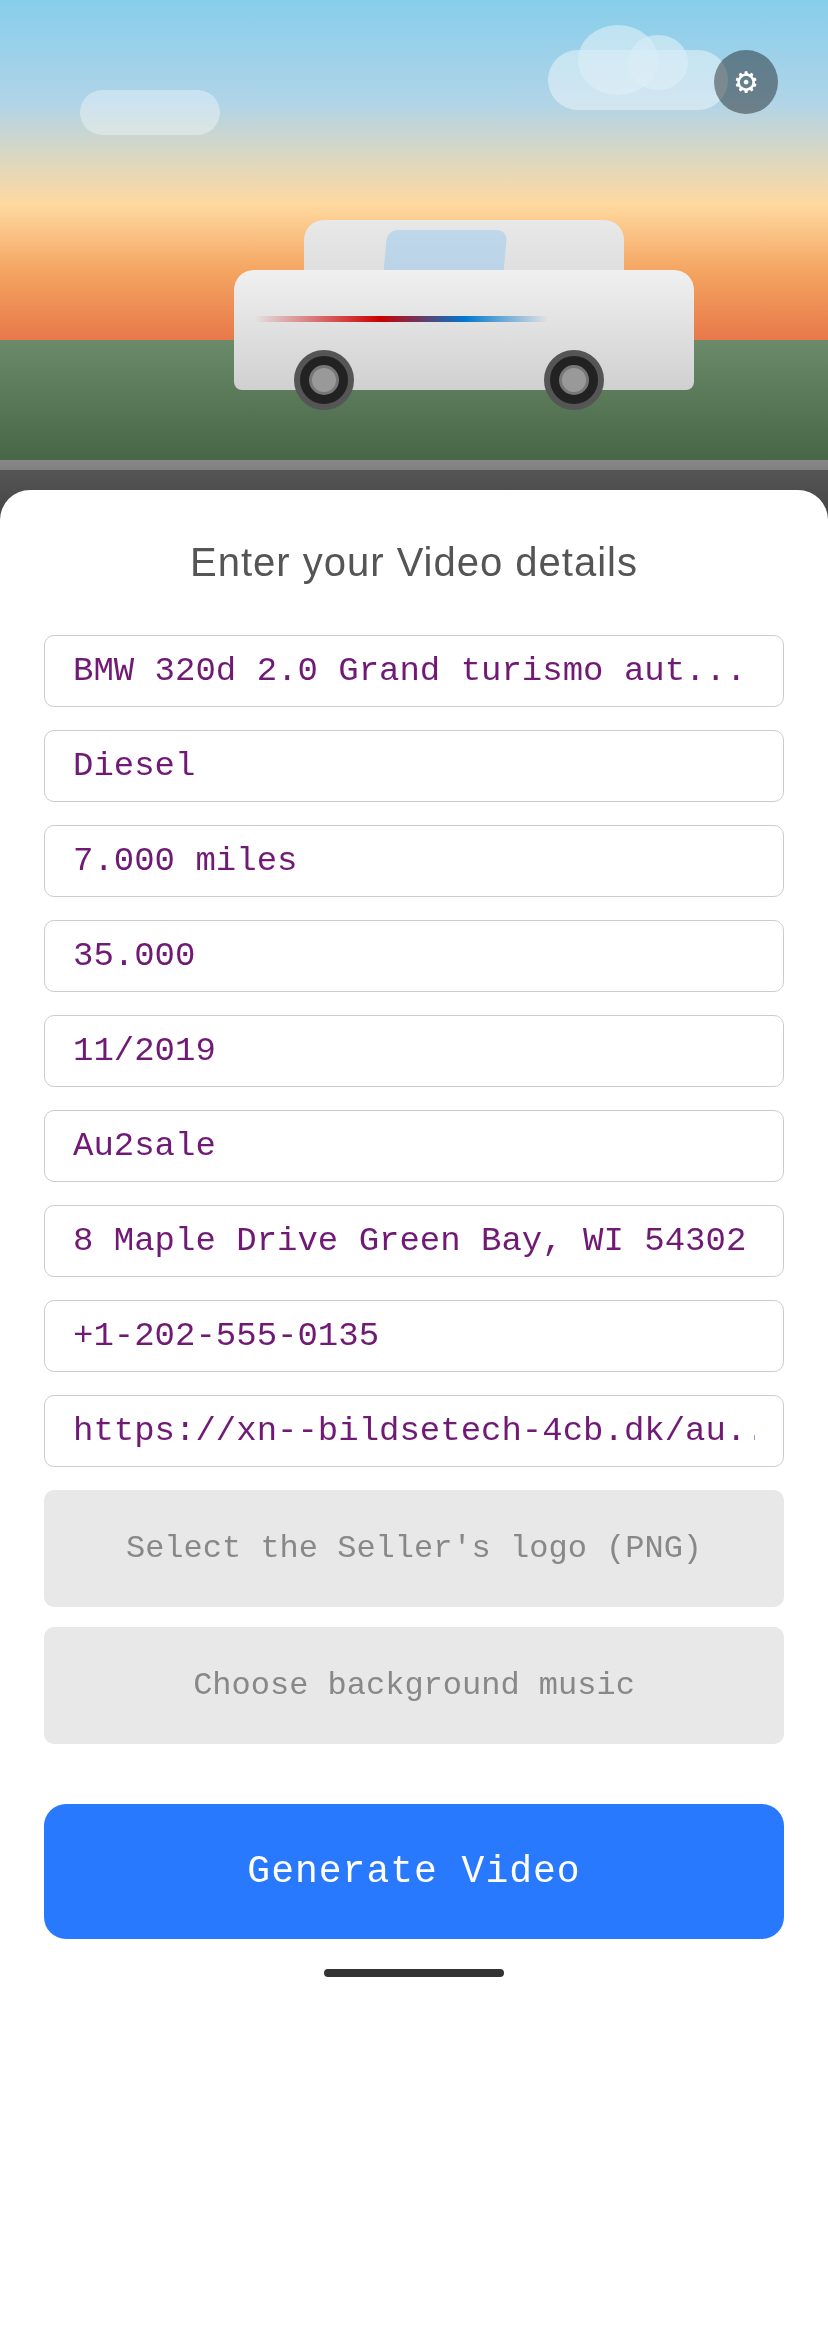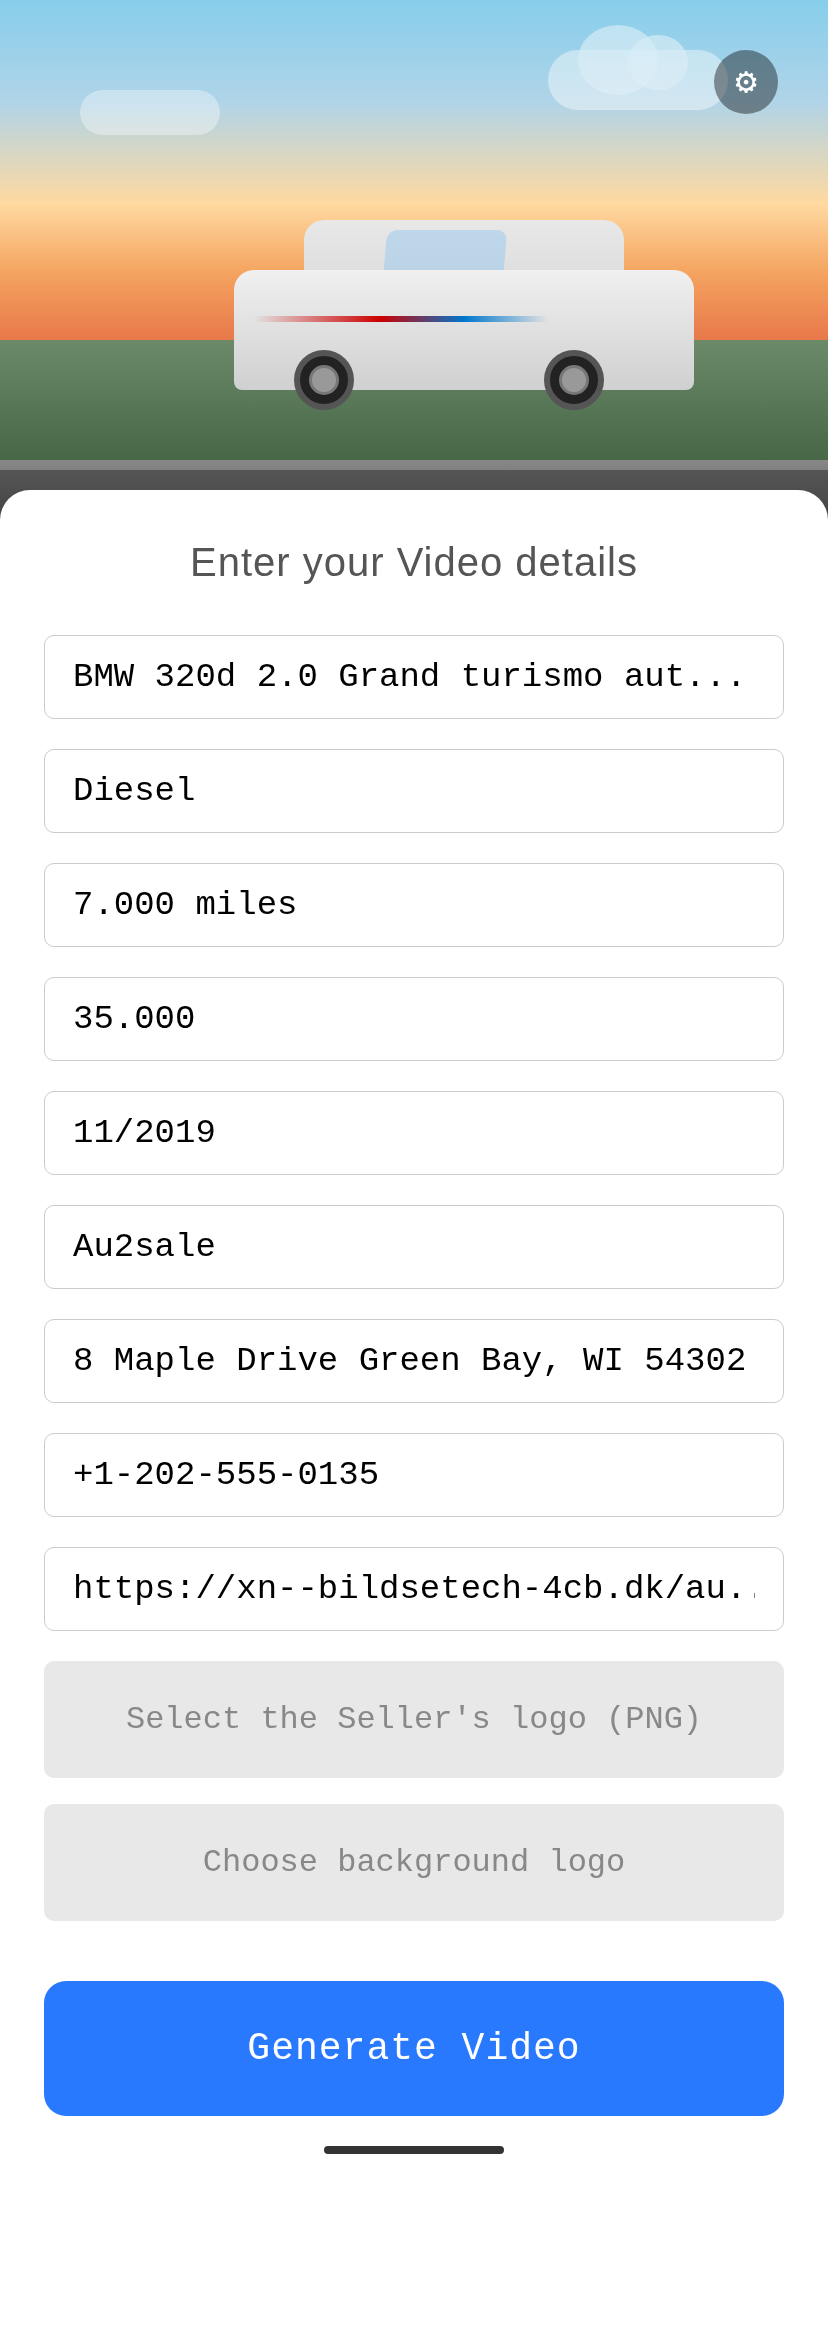--- a/index.html
+++ b/index.html
@@ -195,41 +195,41 @@
       color: #555;
       margin-bottom: 50px;
       font-family: Liberation Sans, sans-serif;
       letter-spacing: 1px;
     }
 
     .input-field {
       width: 100%;
       border: 1.5px solid #ccc;
       border-radius: 10px;
-      padding: 22px 28px;
+      padding: 16px 28px;
       font-size: 34px;
       font-family: 'Courier New', monospace;
-      color: #000000;
+      color: #701a75;
       background: white;
-      margin-bottom: 30px;
+      margin-bottom: 23px;
       outline: none;
     }
 
     .file-select-btn {
       width: 100%;
       background: #e8e8e8;
       border: none;
       border-radius: 10px;
       padding: 40px 28px;
       font-size: 32px;
       font-family: 'Courier New', monospace;
       color: #888;
       text-align: center;
       cursor: pointer;
-      margin-bottom: 26px;
+      margin-bottom: 20px;
     }
 
     .music-select-btn {
       width: 100%;
       background: #e8e8e8;
       border: none;
       border-radius: 10px;
       padding: 40px 28px;
       font-size: 32px;
       font-family: 'Courier New', monospace;
@@ -307,21 +307,21 @@
 
   <input class="input-field" type="text" value="+1-202-555-0135" style="">
 
   <input class="input-field" type="text" value="https://xn--bildsetech-4cb.dk/au..." style="">
 
   <button class="file-select-btn">
     <span>Select the Seller's logo (PNG)</span>
   </button>
 
   <button class="music-select-btn">
-    <span>Choose background logo</span>
+    <span>Choose background music</span>
   </button>
 
   <button class="generate-btn">
     <span>Generate Video</span>
   </button>
 
   <div class="home-indicator"></div>
 </div>
 
 </body></html>

